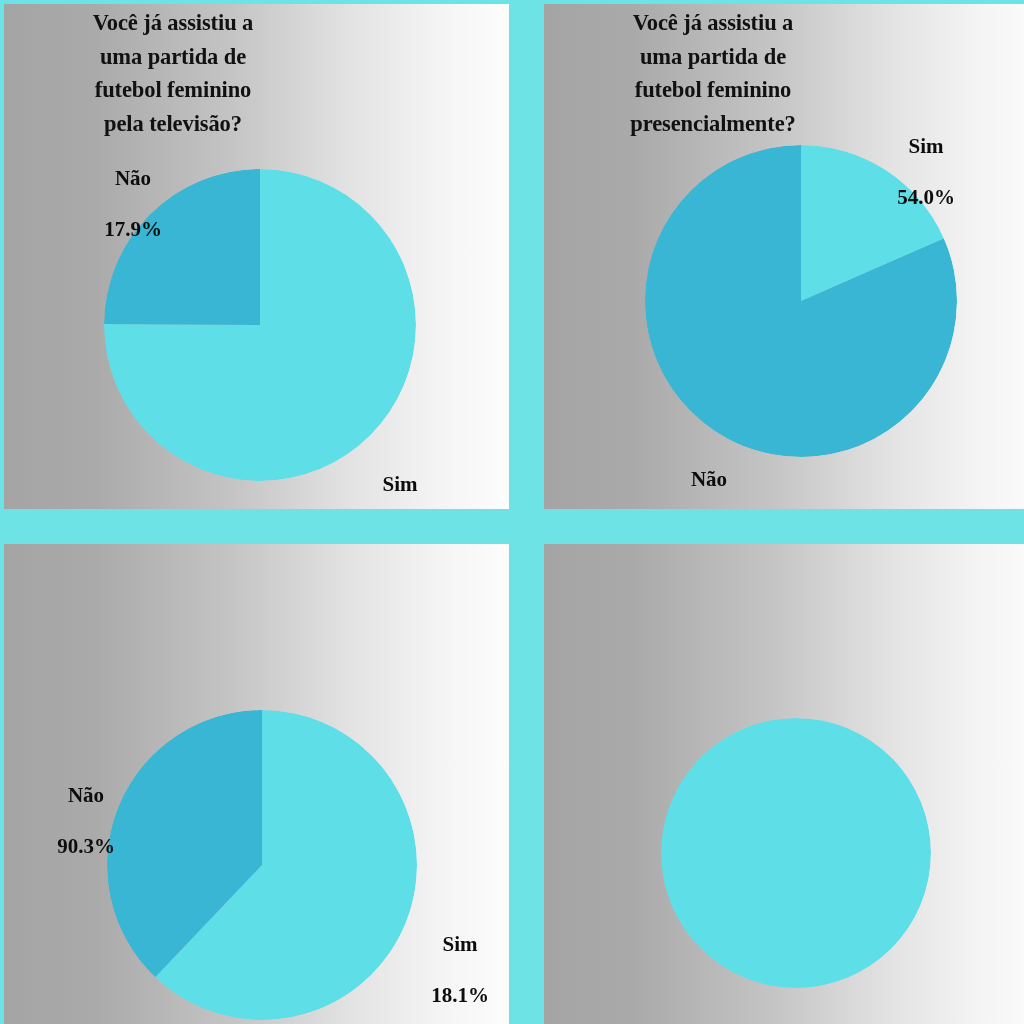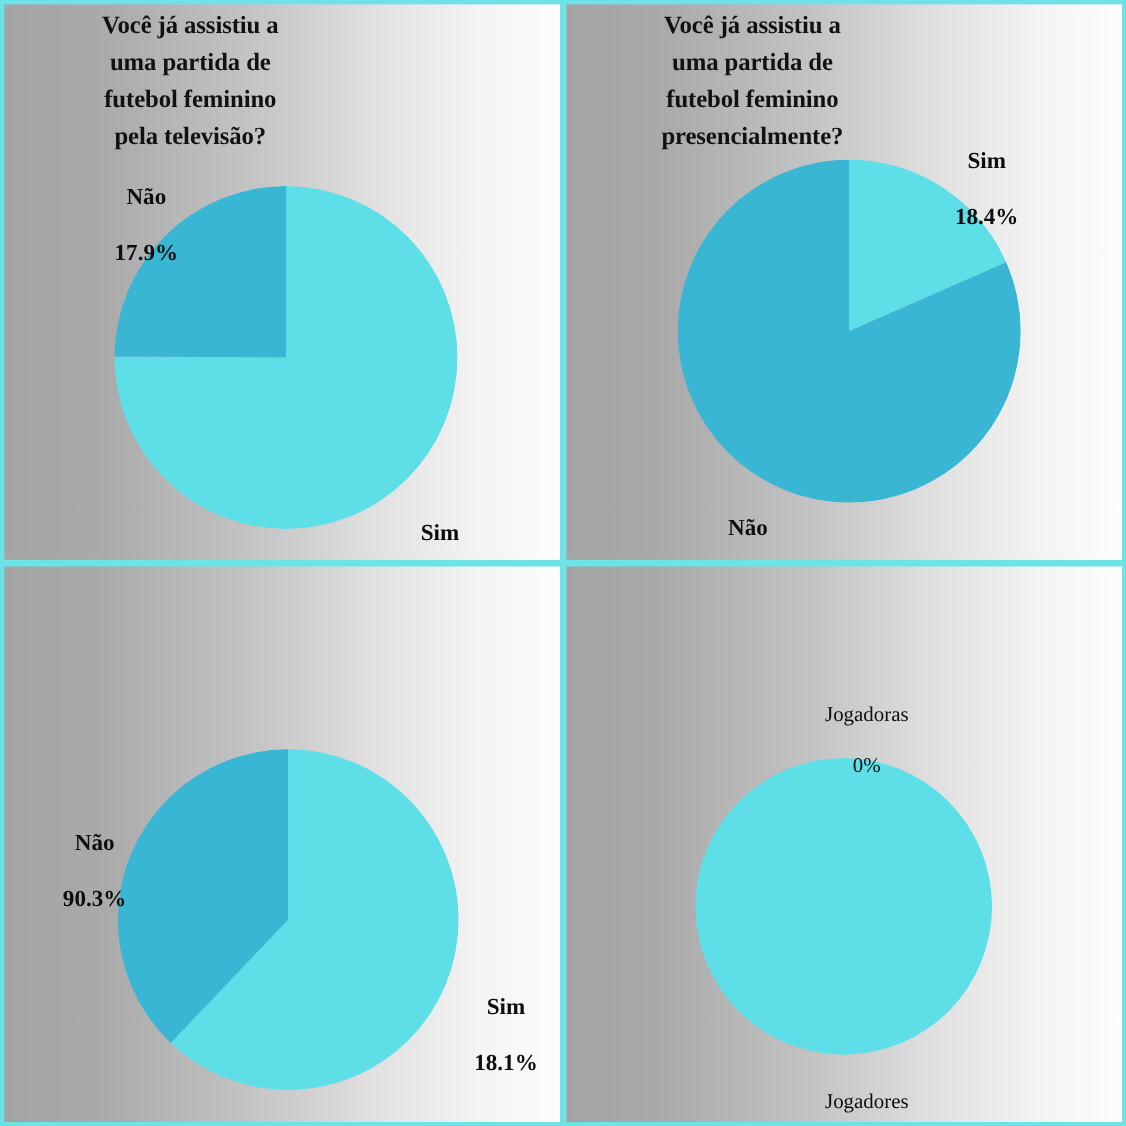--- a/index.html
+++ b/index.html
@@ -11,20 +11,21 @@
     width: 1024px;
     height: 1024px;
     position: relative;
     box-sizing: border-box;
     background: #6EE3E6;
     display: grid;
     grid-template-columns: 512px 512px;
     grid-template-rows: 512px 512px;
     overflow: hidden;
     font-family: "Liberation Serif", "DejaVu Serif", serif;
+    gap: 29px;
   }
   .panel {
     position: relative;
     box-sizing: border-box;
     overflow: hidden;
     background: linear-gradient(to right, #A4A4A4 0%, #AAAAAA 18%, #C4C4C4 45%, #E2E2E2 68%, #F4F4F4 86%, #FDFDFD 100%);
   }
   
   .panel.tl { margin: 4px 3px 3px 4px; }
   .panel.tr { margin: 4px 4px 3px 3px; }
@@ -129,21 +130,21 @@
       <svg class="pie" viewBox="0 0 200 200">
 
         <path fill="#5EDFE8" d="M 100 100 L 100 0 A 100 100 0 0 1 191.55 59.75 Z"></path>
 
         <path fill="#38B6D3" d="M 100 100 L 191.55 59.75 A 100 100 0 1 1 100 0 Z"></path>
       </svg>
     </div>
 
     <div class="slice-label bold p2-lbl-sim">
       <div>Sim</div>
-      <div>18.4%</div>
+      <div>54.0%</div>
     </div>
     <div class="slice-label bold p2-lbl-nao">
       <div>Não</div>
       
     </div>
   </div>
 
   <div class="panel bl">
 
     <div class="pie-wrap p3-pie">
@@ -167,23 +168,19 @@
 
   <div class="panel br">
 
     <div class="pie-wrap p4-pie">
       <svg class="pie" viewBox="0 0 200 200">
 
         <circle cx="100" cy="100" r="100" fill="#5EDFE8"></circle>
       </svg>
     </div>
 
-    <div class="slice-label reg p4-lbl-jogadoras">
-      <div>Jogadoras</div>
-      <div>0%</div>
-    </div>
     <div class="slice-label reg p4-lbl-jogadores">
       <div>Jogadores</div>
       
     </div>
   </div>
 
 </div>
 
 </body></html>

